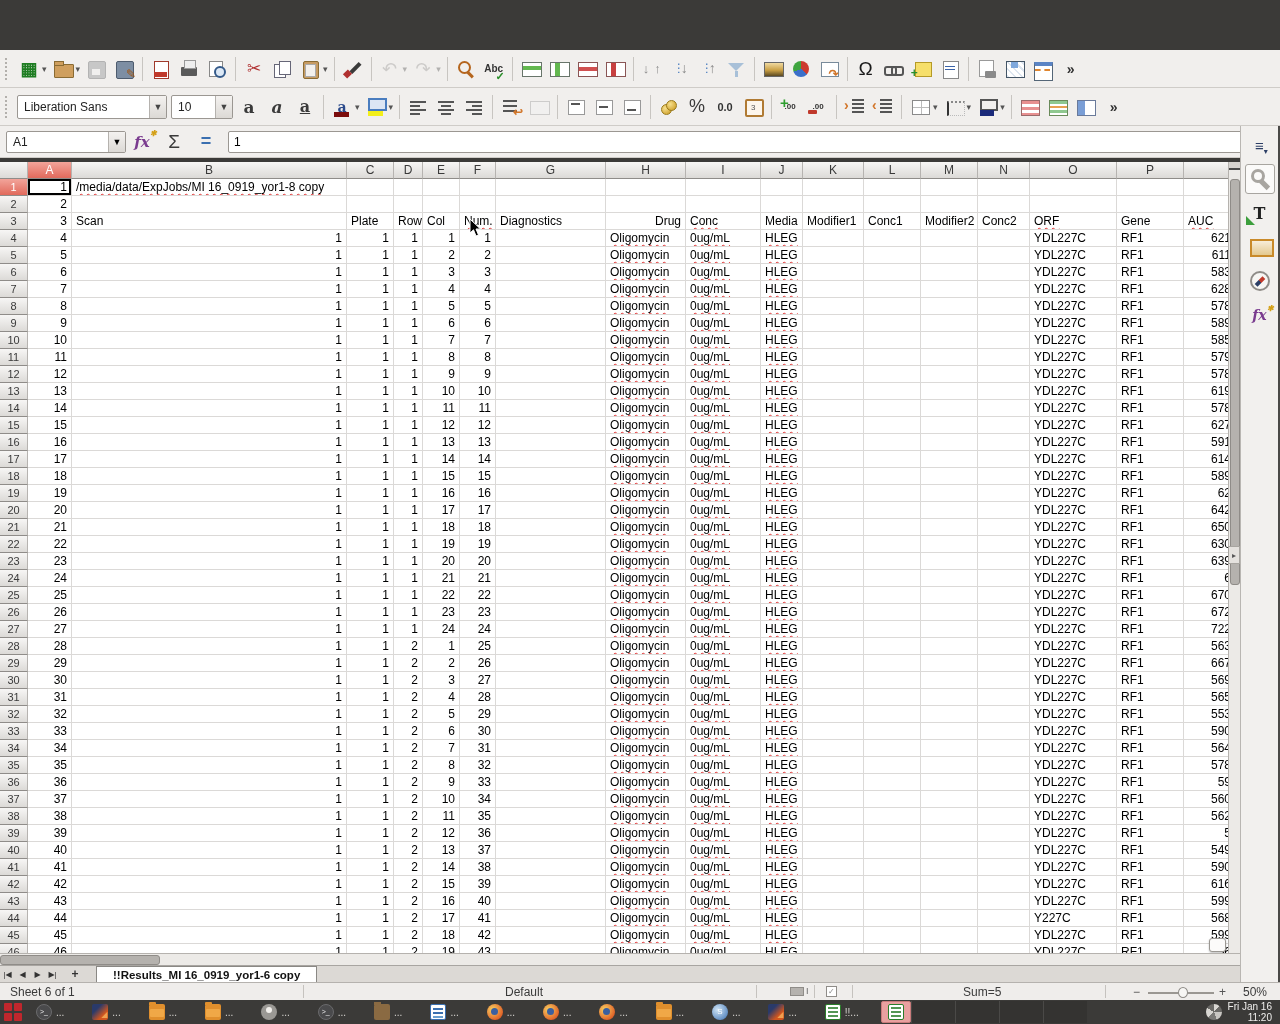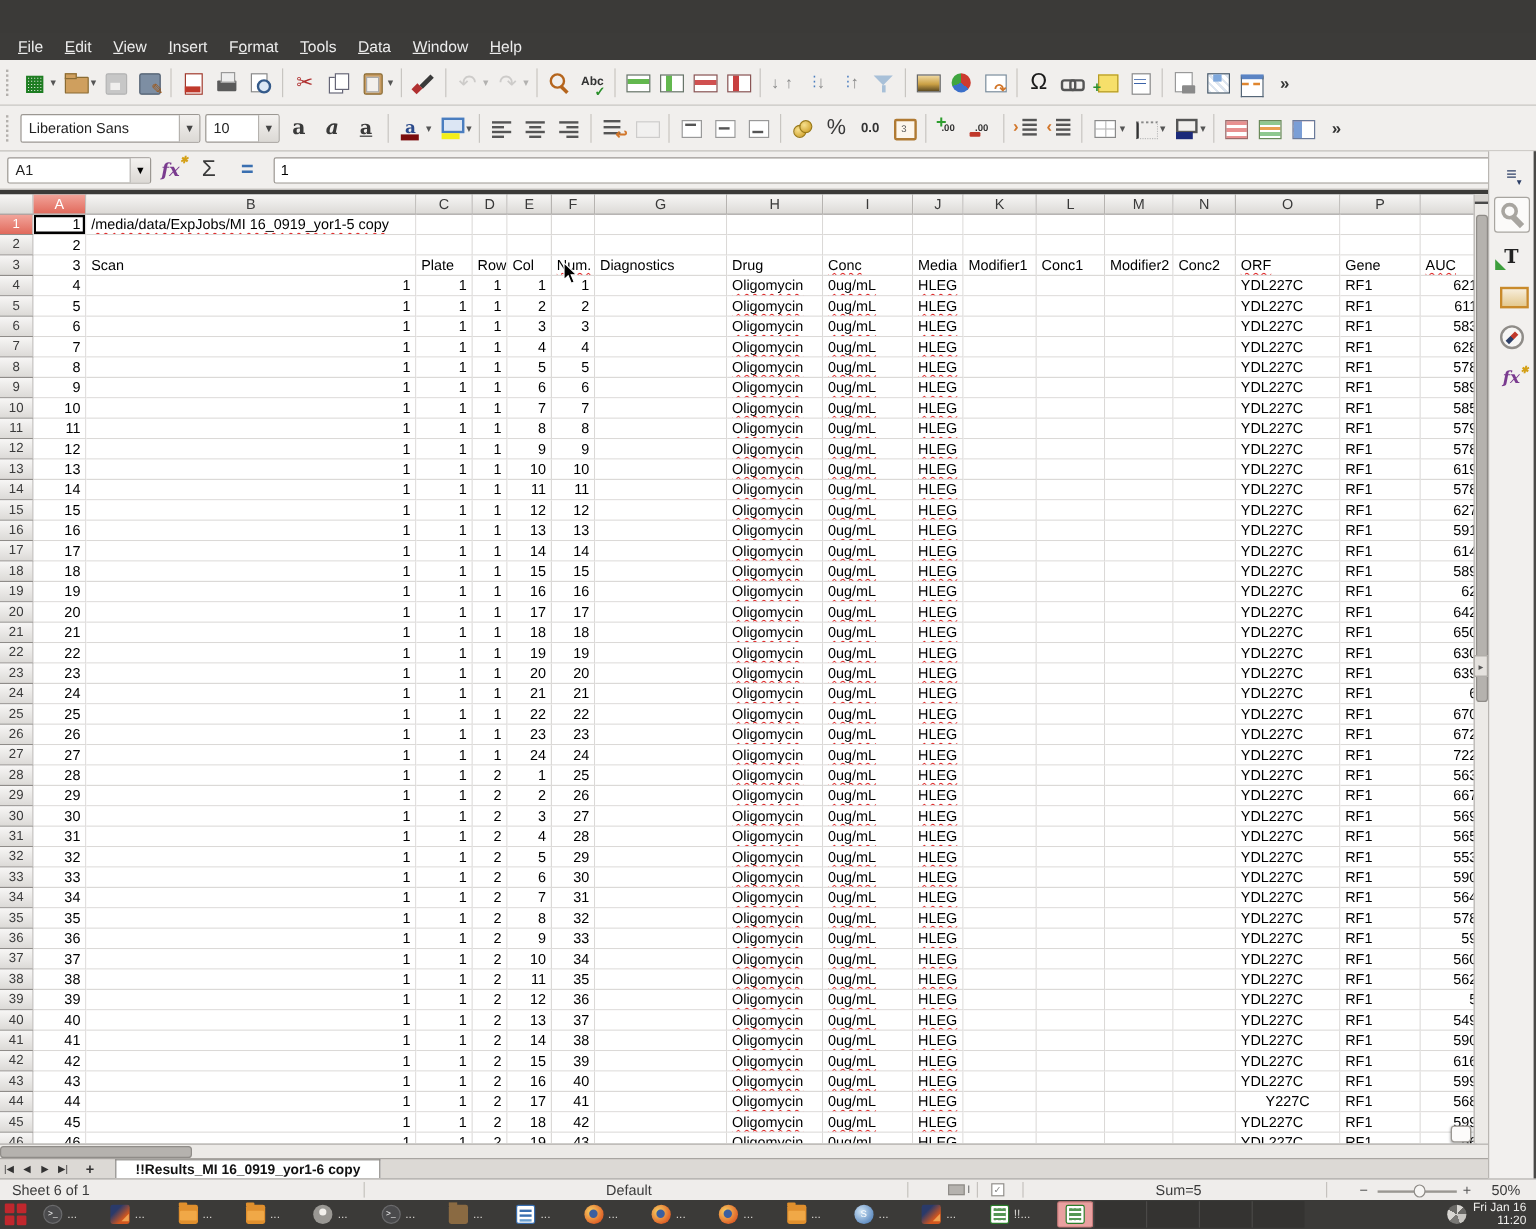--- a/index.html
+++ b/index.html
@@ -232,33 +232,20 @@
   .clock-text { color:#f0efed; font-size:10px; line-height:11px; text-align:right; }
 
   .cursor-arrow { position:absolute; left:469px; top:218px; z-index:50; }
 </style>
 </head>
 <body>
 
 <div class="screen">
 
 
-  <div class="band menubar">
-    <span style="display:flex">
-        <span class="menu-item"><u>F</u>ile</span>
-        <span class="menu-item"><u>E</u>dit</span>
-        <span class="menu-item"><u>V</u>iew</span>
-        <span class="menu-item"><u>I</u>nsert</span>
-        <span class="menu-item">F<u>o</u>rmat</span>
-        <span class="menu-item"><u>T</u>ools</span>
-        <span class="menu-item"><u>D</u>ata</span>
-        <span class="menu-item"><u>W</u>indow</span>
-        <span class="menu-item"><u>H</u>elp</span>
-      </span>
-  </div>
 
   <div class="band toolbar tb1">
     <span class="thandle"></span>
     <span style="display:flex;align-items:center">
         <span class="tbtn">
           <span class="ic ic-new">▦</span>
           <span class="caret">▾</span>
         </span>
         <span class="tbtn">
           <span class="ic ic-open"></span>
@@ -523,21 +510,21 @@
         <div class="ghead" style="width: 57px;">L</div>
         <div class="ghead" style="width: 57px;">M</div>
         <div class="ghead" style="width: 52px;">N</div>
         <div class="ghead" style="width: 87px;">O</div>
         <div class="ghead" style="width: 67px;">P</div>
         <div class="ghead" style="width: 56px;"></div>
       </div>
       <div class="grow">
         <div class="ghead sel" style="width: 28px; font-size: 11px;">1</div>
         <div class="gc selcell" style="width: 44px; text-align: right;">1</div>
-        <div class="gc sq" style="width: 275px; text-align: left;">/media/data/ExpJobs/MI 16_0919_yor1-5 copy</div>
+        <div class="gc sq" style="width: 275px; text-align: left;">/media/data/ExpJobs/MI 16_0919_yor1-8 copy</div>
         <div class="gc" style="width: 47px; text-align: left;"></div>
         <div class="gc" style="width: 29px; text-align: left;"></div>
         <div class="gc" style="width: 37px; text-align: left;"></div>
         <div class="gc" style="width: 36px; text-align: left;"></div>
         <div class="gc" style="width: 110px; text-align: left;"></div>
         <div class="gc" style="width: 80px; text-align: left;"></div>
         <div class="gc" style="width: 75px; text-align: left;"></div>
         <div class="gc" style="width: 42px; text-align: left;"></div>
         <div class="gc" style="width: 61px; text-align: left;"></div>
         <div class="gc" style="width: 57px; text-align: left;"></div>
@@ -569,21 +556,21 @@
       </div>
       <div class="grow">
         <div class="ghead" style="width: 28px; font-size: 11px;">3</div>
         <div class="gc" style="width: 44px; text-align: right;">3</div>
         <div class="gc" style="width: 275px; text-align: left;">Scan</div>
         <div class="gc" style="width: 47px; text-align: left;">Plate</div>
         <div class="gc" style="width: 29px; text-align: left;">Row</div>
         <div class="gc" style="width: 37px; text-align: left;">Col</div>
         <div class="gc sq" style="width: 36px; text-align: left;">Num.</div>
         <div class="gc" style="width: 110px; text-align: left;">Diagnostics</div>
-        <div class="gc" style="width: 80px; text-align: left;">Drug</div>
+        <div class="gc" style="width: 80px; text-align: right;">Drug</div>
         <div class="gc sq" style="width: 75px; text-align: left;">Conc</div>
         <div class="gc" style="width: 42px; text-align: left;">Media</div>
         <div class="gc" style="width: 61px; text-align: left;">Modifier1</div>
         <div class="gc" style="width: 57px; text-align: left;">Conc1</div>
         <div class="gc" style="width: 57px; text-align: left;">Modifier2</div>
         <div class="gc" style="width: 52px; text-align: left;">Conc2</div>
         <div class="gc sq" style="width: 87px; text-align: left;">ORF</div>
         <div class="gc" style="width: 67px; text-align: left;">Gene</div>
         <div class="gc sq" style="width: 56px; text-align: left; padding-right: 8px;">AUC</div>
       </div>
@@ -1396,21 +1383,21 @@
         <div class="gc" style="width: 37px; text-align: right;">17</div>
         <div class="gc" style="width: 36px; text-align: right;">41</div>
         <div class="gc" style="width: 110px; text-align: left;"></div>
         <div class="gc sq" style="width: 80px; text-align: left;">Oligomycin</div>
         <div class="gc sq" style="width: 75px; text-align: left;">0ug/mL</div>
         <div class="gc sq" style="width: 42px; text-align: left;">HLEG</div>
         <div class="gc" style="width: 61px; text-align: left;"></div>
         <div class="gc" style="width: 57px; text-align: left;"></div>
         <div class="gc" style="width: 57px; text-align: left;"></div>
         <div class="gc" style="width: 52px; text-align: left;"></div>
-        <div class="gc" style="width: 87px; text-align: center;">Y227C</div>
+        <div class="gc" style="width: 87px; text-align: left;">Y227C</div>
         <div class="gc" style="width: 67px; text-align: left;">RF1</div>
         <div class="gc" style="width: 56px; text-align: right; padding-right: 8px;">568</div>
       </div>
       <div class="grow">
         <div class="ghead" style="width: 28px; font-size: 11px;">45</div>
         <div class="gc" style="width: 44px; text-align: right;">45</div>
         <div class="gc" style="width: 275px; text-align: right;">1</div>
         <div class="gc" style="width: 47px; text-align: right;">1</div>
         <div class="gc" style="width: 29px; text-align: right;">2</div>
         <div class="gc" style="width: 37px; text-align: right;">18</div>

